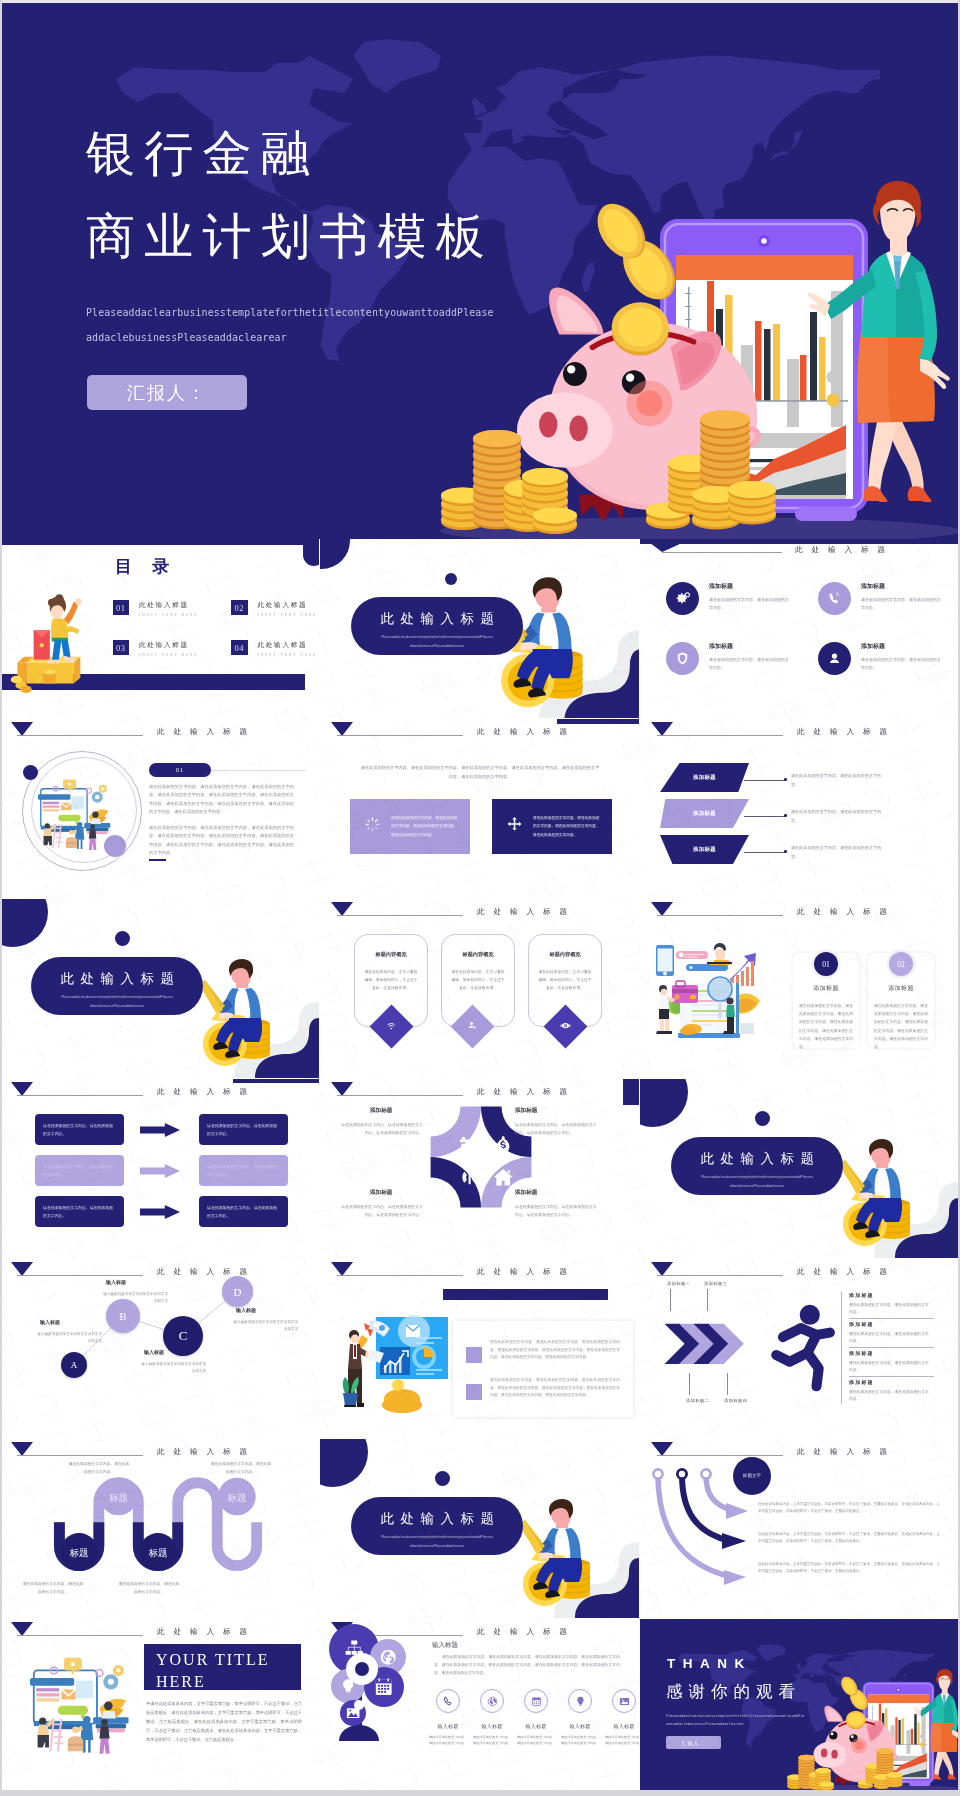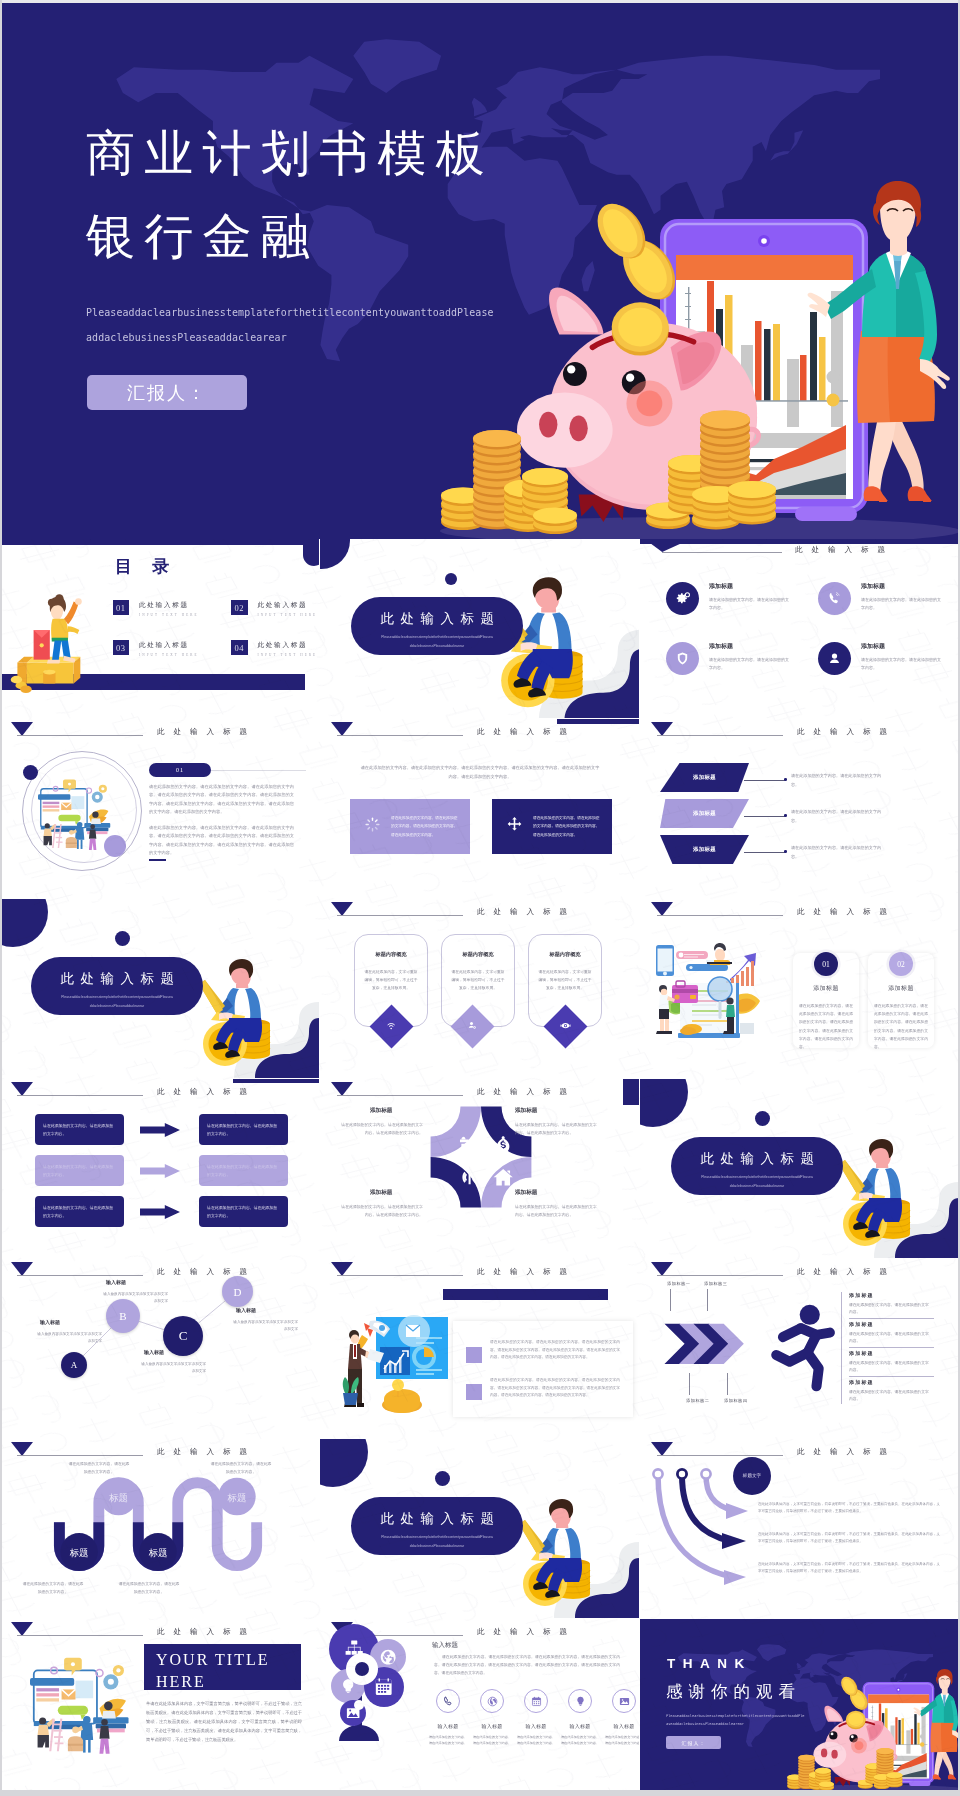--- a/index.html
+++ b/index.html
@@ -93,22 +93,22 @@
 </style>
 </head>
 <body>
 
 <div id="page">
   <div class="hero">
     <svg class="map" viewBox="0 0 1000 500" preserveAspectRatio="none">
         <path d="M33.3 66.7 L55.6 52.8 L111.1 55.6 L144.4 55.6 L180.6 58.3 L222.2 58.3 L236.1 47.2 L263.9 47.2 L277.8 38.9 L311.1 55.6 L333.3 66.7 L322.2 83.3 L283.3 77.8 L277.8 97.2 L313.9 116.7 L333.3 119.4 L316.7 127.8 L305.6 133.3 L294.4 141.7 L288.9 152.8 L275.0 163.9 L277.8 180.6 L269.4 180.6 L263.9 166.7 L250.0 169.4 L236.1 169.4 L230.6 177.8 L230.6 188.9 L236.1 200.0 L244.4 208.3 L266.7 222.2 L283.3 225.0 L269.4 227.8 L258.3 213.9 L238.9 205.6 L208.3 194.4 L194.4 183.3 L183.3 166.7 L175.0 158.3 L161.1 147.2 L155.6 130.6 L155.6 116.7 L136.1 102.8 L111.1 83.3 L83.3 83.3 L61.1 94.4 L41.7 83.3 L33.3 66.7 Z M375.0 19.4 L416.7 22.2 L444.4 38.9 L438.9 55.6 L394.4 69.4 L375.0 83.3 L355.6 72.2 L347.2 58.3 L333.3 38.9 L347.2 22.2 L375.0 19.4 Z M277.8 225.0 L300.0 216.7 L327.8 219.4 L355.6 236.1 L361.1 250.0 L377.8 255.6 L402.8 263.9 L402.8 277.8 L391.7 294.4 L366.7 319.4 L352.8 344.4 L338.9 358.3 L327.8 363.9 L319.4 375.0 L311.1 388.9 L316.7 402.8 L300.0 400.0 L291.7 383.3 L294.4 366.7 L297.2 352.8 L302.8 333.3 L305.6 311.1 L305.6 300.0 L288.9 288.9 L275.0 266.7 L277.8 250.0 L283.3 236.1 L277.8 225.0 Z M452.8 191.7 L466.7 172.2 L483.3 150.0 L505.6 147.2 L527.8 147.2 L550.0 163.9 L569.4 161.1 L591.7 163.9 L597.2 172.2 L605.6 188.9 L619.4 216.7 L641.7 216.7 L633.3 236.1 L613.9 255.6 L611.1 277.8 L597.2 300.0 L591.7 319.4 L577.8 338.9 L555.6 347.2 L550.0 338.9 L538.9 313.9 L533.3 297.2 L525.0 252.8 L525.0 238.9 L511.1 233.3 L486.1 236.1 L466.7 227.8 L458.3 216.7 L452.8 208.3 L452.8 191.7 Z M472.2 130.6 L494.4 130.6 L497.2 116.7 L486.1 113.9 L500.0 108.3 L513.9 102.8 L522.2 91.7 L527.8 88.9 L513.9 77.8 L527.8 72.2 L541.7 58.3 L569.4 52.8 L588.9 55.6 L611.1 61.1 L625.0 61.1 L638.9 58.3 L666.7 55.6 L688.9 61.1 L705.6 61.1 L694.4 66.7 L672.2 66.7 L661.1 80.6 L650.0 83.3 L638.9 83.3 L611.1 83.3 L597.2 91.7 L583.3 97.2 L577.8 108.3 L594.4 122.2 L611.1 127.8 L602.8 136.1 L583.3 136.1 L572.2 136.1 L555.6 133.3 L544.4 136.1 L550.0 138.9 L536.1 144.4 L533.3 127.8 L538.9 125.0 L522.2 127.8 L508.3 130.6 L494.4 150.0 L483.3 150.0 L472.2 130.6 Z M583.3 125.0 L597.2 133.3 L611.1 133.3 L625.0 144.4 L633.3 166.7 L655.6 177.8 L666.7 180.6 L683.3 180.6 L694.4 191.7 L702.8 205.6 L713.9 227.8 L722.2 222.2 L722.2 205.6 L741.7 191.7 L755.6 188.9 L763.9 205.6 L772.2 225.0 L786.1 247.2 L791.7 222.2 L802.8 219.4 L800.0 200.0 L805.6 191.7 L825.0 186.1 L838.9 163.9 L838.9 147.2 L850.0 141.7 L855.6 152.8 L861.1 133.3 L875.0 116.7 L888.9 105.6 L897.2 100.0 L916.7 86.1 L944.4 80.6 L958.3 83.3 L972.2 83.3 L986.1 69.4 L1000.0 66.7 L1000.0 55.6 L972.2 55.6 L944.4 55.6 L916.7 50.0 L888.9 47.2 L861.1 44.4 L805.6 38.9 L777.8 38.9 L750.0 41.7 L722.2 44.4 L694.4 47.2 L666.7 55.6 L638.9 61.1 L625.0 66.7 L611.1 72.2 L600.0 77.8 L597.2 94.4 L611.1 105.6 L627.8 116.7 L644.4 125.0 L655.6 133.3 L638.9 138.9 L625.0 133.3 L611.1 127.8 L597.2 127.8 L583.3 125.0 Z M813.9 311.1 L816.7 322.2 L822.2 338.9 L833.3 344.4 L858.3 338.9 L875.0 344.4 L883.3 347.2 L902.8 355.6 L911.1 355.6 L916.7 347.2 L925.0 327.8 L925.0 319.4 L905.6 302.8 L894.4 280.6 L877.8 283.3 L861.1 280.6 L850.0 288.9 L838.9 297.2 L825.0 305.6 L813.9 311.1 Z M763.9 236.1 L786.1 250.0 L794.4 266.7 L816.7 272.2 L833.3 275.0 L852.8 272.2 L866.7 255.6 L888.9 258.3 L891.7 272.2 L875.0 272.2 L861.1 272.2 L833.3 280.6 L811.1 275.0 L791.7 269.4 L777.8 250.0 L763.9 236.1 Z M977.8 344.4 L994.4 355.6 L991.7 363.9 L977.8 372.2 L963.9 380.6 L961.1 375.0 L972.2 366.7 L975.0 355.6 L977.8 344.4 Z M861.1 163.9 L866.7 155.6 L877.8 152.8 L886.1 152.8 L891.7 141.7 L891.7 130.6 L902.8 127.8 L900.0 133.3 L894.4 144.4 L883.3 155.6 L872.2 158.3 L861.1 163.9 Z M636.1 283.3 L638.9 294.4 L630.6 319.4 L625.0 319.4 L622.2 305.6 L627.8 291.7 L636.1 283.3 Z M486.1 111.1 L494.4 108.3 L502.8 105.6 L500.0 100.0 L494.4 94.4 L486.1 88.9 L483.3 94.4 L486.1 102.8 L486.1 111.1 Z" fill="#383292" opacity="0.85"></path>
       </svg>
     <div class="hero-title">
+      <div>银行金融</div>
       <div>商业计划书模板</div>
-      <div>银行金融</div>
     </div>
     <div class="hero-sub">PleaseaddaclearbusinesstemplateforthetitlecontentyouwanttoaddPleaseaddaclebusinessPleaseaddaclearear</div>
     <svg class="illus" viewBox="0 0 560 360">
  <ellipse cx="300" cy="350" rx="260" ry="14" fill="#3b3584"></ellipse>
 
  <g>
   <rect x="260" y="38" width="208" height="294" rx="18" fill="#8d5cf6"></rect>
   <rect x="265" y="43" width="198" height="284" rx="14" fill="none" stroke="#b49bfa" stroke-width="2.5"></rect>
   <circle cx="364" cy="60" r="6" fill="#7a42ef"></circle>
           <circle cx="364" cy="60" r="2.8" fill="#fff"></circle>

